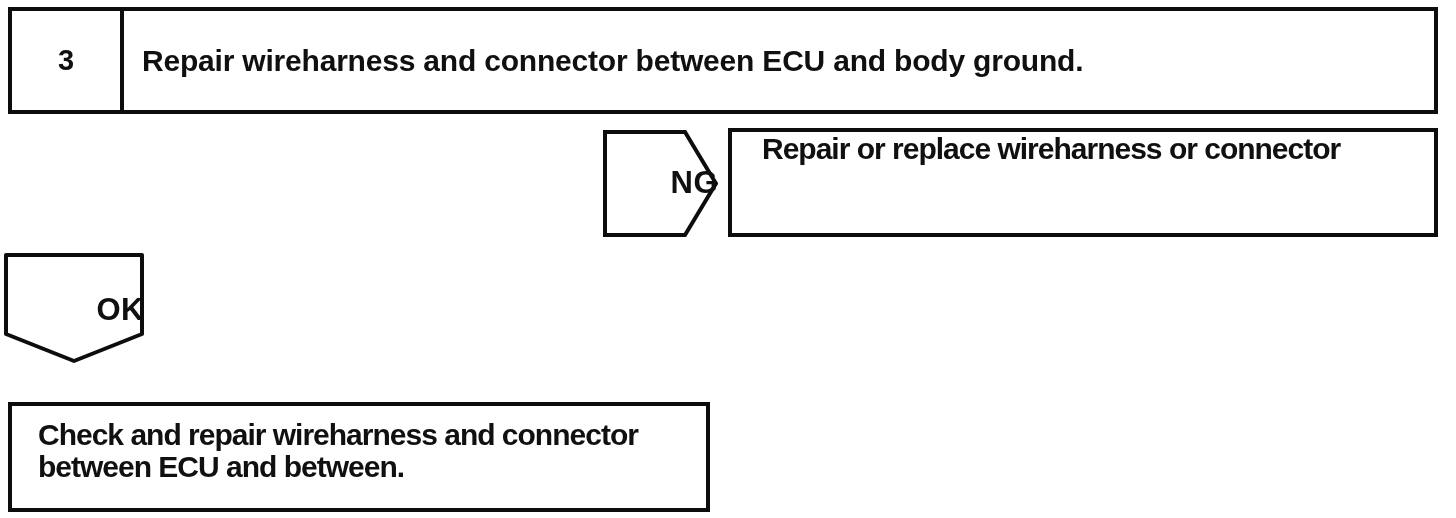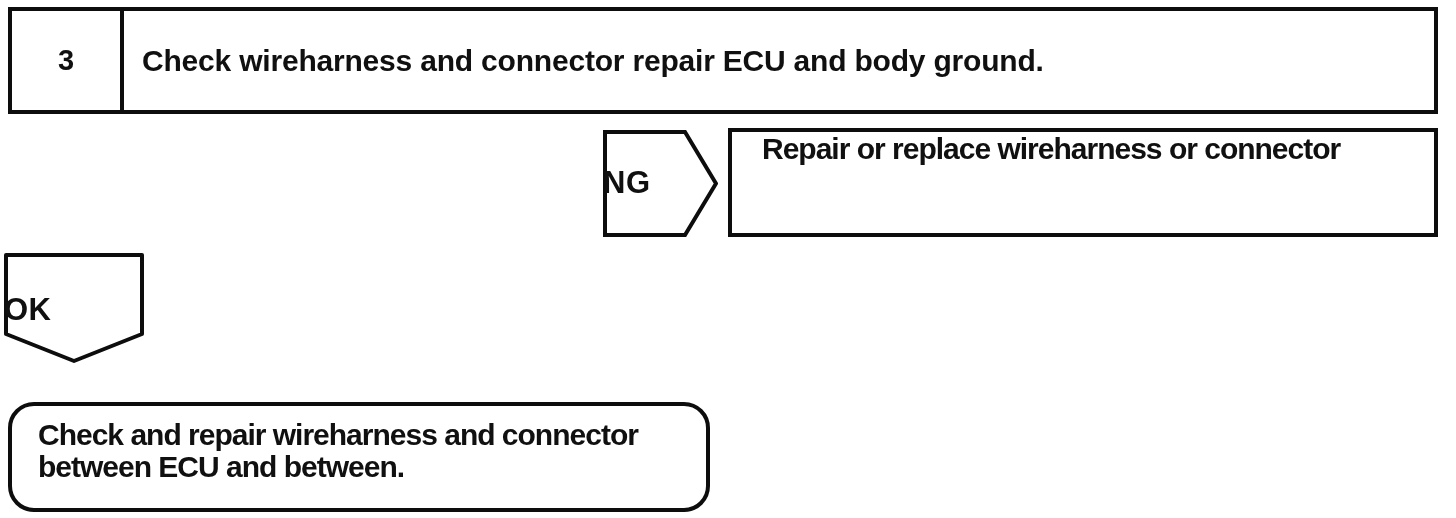--- a/index.html
+++ b/index.html
@@ -57,21 +57,21 @@
   .ok-tag {
     position: absolute;
     left: 4px; top: 253px;
     width: 140px; height: 110px;
   }
   .tag-svg { position: absolute; left: 0; top: 0; }
   .tag-label {
     position: absolute;
     left: 0;
     width: 100%;
-    text-align: left;
+    text-align: right;
     font-size: 31px;
     letter-spacing: 0.5px;
   }
   .ng-tag .tag-label { top: 0; height: 107px; line-height: 105px; }
   .ok-tag .tag-label { top: 16px; height: 81px; line-height: 81px; }
   
   .ng-action-box {
     left: 728px; top: 128px;
     width: 710px; height: 109px;
     display: flex;
@@ -82,31 +82,30 @@
   }
   
   .ok-action-box {
     left: 8px; top: 402px;
     width: 702px; height: 110px;
     padding: 13px 6px 0 26px;
     font-size: 30px;
     line-height: 32px;
     letter-spacing: -1px;
     white-space: nowrap;
-    border-radius: 26px;
   }
 </style>
 </head>
 <body>
 
 <div class="stage">
 
   <div class="box step-box">
     <div class="step-num-cell">3</div>
-    <div class="step-text">Check wireharness and connector repair ECU and body ground.</div>
+    <div class="step-text">Repair wireharness and connector between ECU and body ground.</div>
   </div>
 
   <div class="ng-tag">
     <svg class="tag-svg" width="115" height="107" viewBox="0 0 115 107">
       <polygon points="2,2 82,2 113,53.5 82,105 2,105" fill="#ffffff" stroke="#0d0d0d" stroke-width="4" stroke-linejoin="miter"></polygon>
     </svg>
     <div class="tag-label">NG</div>
   </div>
 
   <div class="box ng-action-box">

